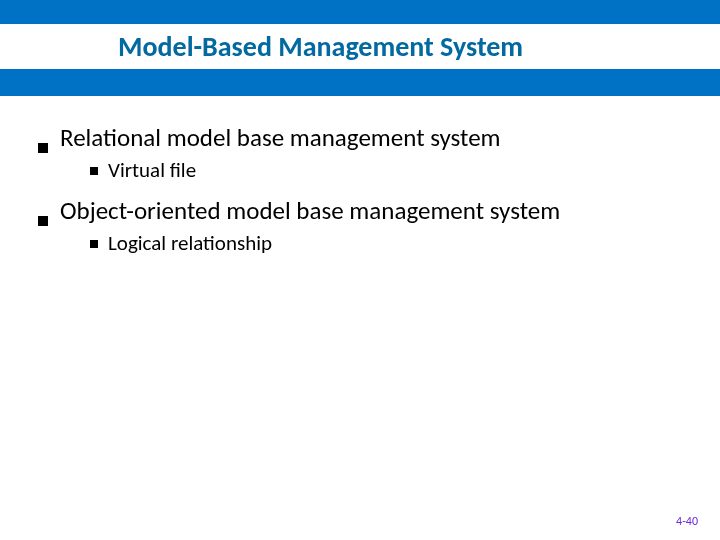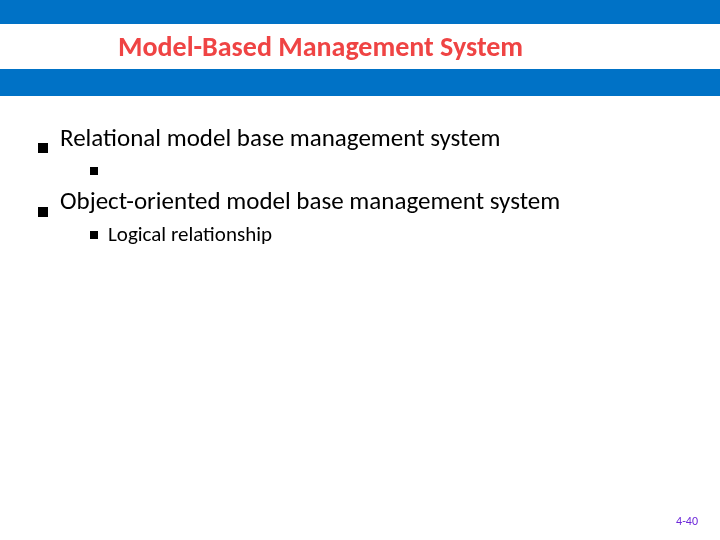--- a/index.html
+++ b/index.html
@@ -1,19 +1,19 @@
 <!DOCTYPE html>
 <html><head>
   <meta charset="utf-8">
   <style>
     * { margin: 0; padding: 0; box-sizing: border-box; }
     body { width: 720px; height: 540px; font-family: Calibri, Arial, sans-serif; background: #fff; overflow: hidden; position: relative; }
     .header-band { width: 100%; height: 96px; background: #0072c6; position: relative; }
     .title-strip { position: absolute; left: 0; right: 0; top: 24px; height: 45px; background: #fff; display: flex; align-items: center; padding-left: 118px; }
-    .slide-title { font-size: 28px; font-weight: 700; color: #ef4444; }
+    .slide-title { font-size: 28px; font-weight: 700; color: #0369a1; }
     .content { padding: 26px 30px 0 38px; }
     ul.lvl1 { list-style: none; }
     ul.lvl1 > li { margin-bottom: 4px; }
     ul.lvl1 > li > .row { display: flex; align-items: flex-end; }
     ul.lvl1 > li > .row .bullet { width: 10px; height: 10px; background: #000; margin-top: 12px; margin-right: 12px; flex-shrink: 0; }
     ul.lvl1 > li > .row .txt { font-size: 25px; color: #000; line-height: 1.25; }
     ul.lvl2 { list-style: none; padding-left: 52px; margin-top: 4px; margin-bottom: 10px; }
     ul.lvl2 > li { display: flex; align-items: flex-start; margin-bottom: 2px; }
     ul.lvl2 > li .bullet { width: 8px; height: 8px; background: #000; margin-top: 10px; margin-right: 10px; flex-shrink: 0; }
     ul.lvl2 > li .txt { font-size: 21px; color: #000; line-height: 1.3; }
@@ -31,20 +31,21 @@
 <div class="content">
   <ul class="lvl1">
     <li>
       <div class="row">
         <span class="bullet"></span>
         <span class="txt">Relational model base management system</span>
       </div>
       <ul class="lvl2">
         <li>
           <span class="bullet"></span>
+          <span class="txt">Virtual file</span>
         </li>
       </ul>
     </li>
     <li>
       <div class="row">
         <span class="bullet"></span>
         <span class="txt">Object-oriented model base management system</span>
       </div>
       <ul class="lvl2">
         <li>

